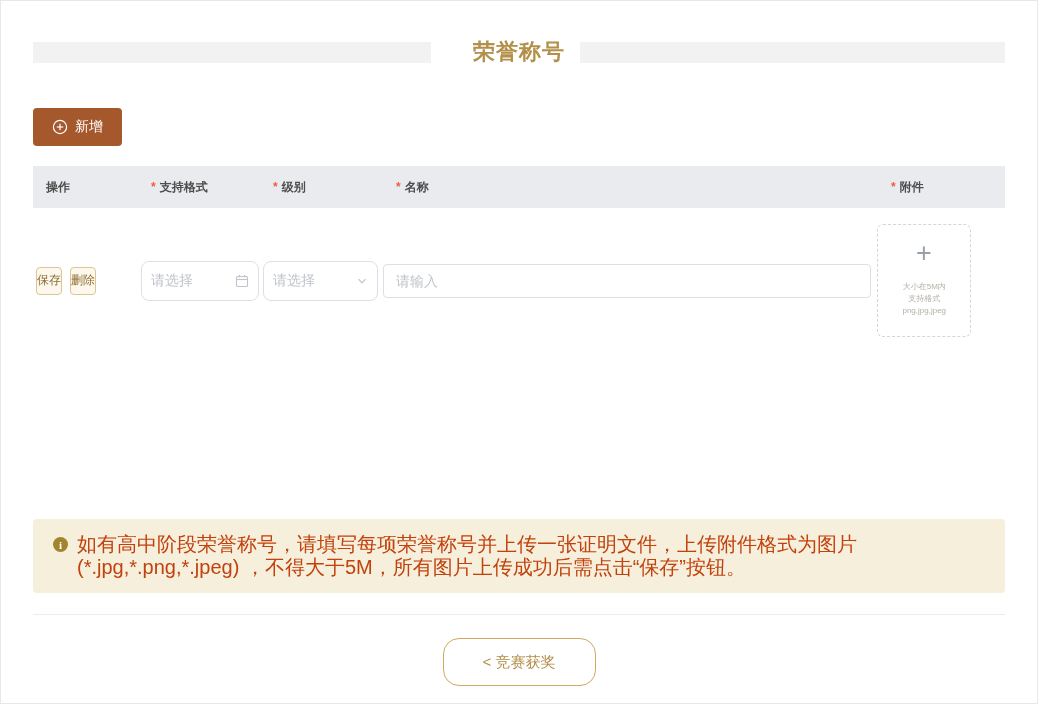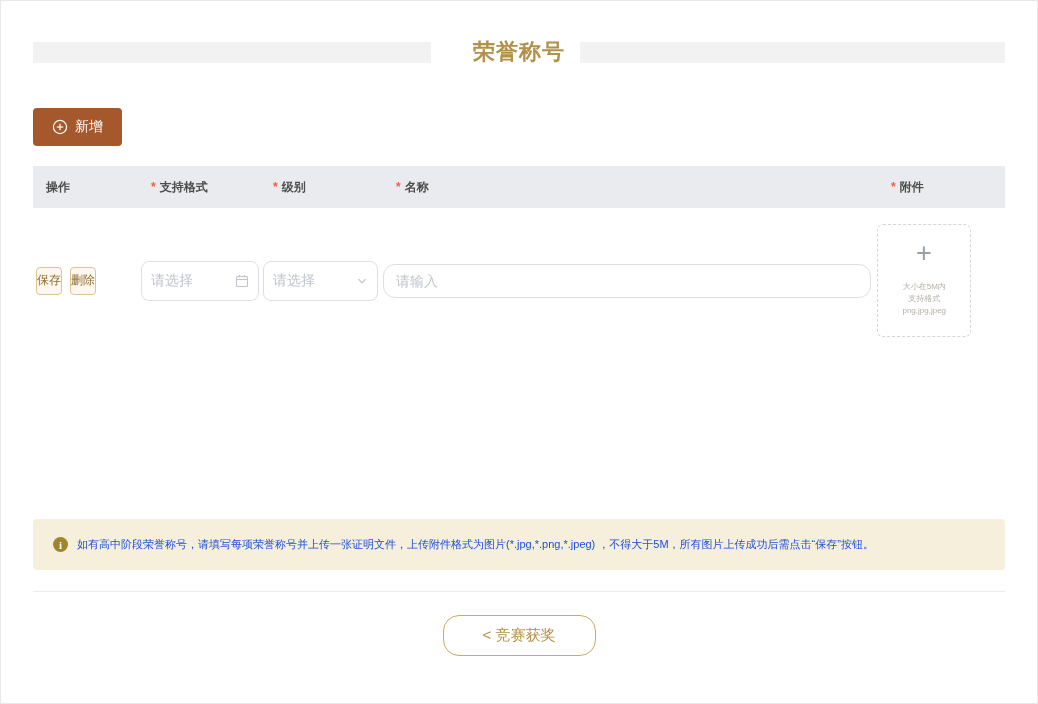--- a/index.html
+++ b/index.html
@@ -85,21 +85,21 @@
     padding: 0 9px;
     font-size: 14px;
     cursor: pointer;
   }
   .date-picker { width: 118px; }
   .level-select { width: 115px; }
   .ph { color: #c0c4cc; }
 
   .text-input {
     width: 488px; height: 34px;
-    border: 1px solid #dcdfe6; border-radius: 12px;
+    border: 1px solid #dcdfe6; border-radius: 4px;
     padding: 0 12px; font-size: 14px; color: #333;
     font-family: inherit; outline: none;
   }
   .text-input::placeholder { color: #c0c4cc; }
 
   .upload-box {
     width: 94px; height: 113px;
     border: 1px dashed #d6d6d6; border-radius: 6px;
     display: flex; flex-direction: column;
     align-items: center; justify-content: center;
@@ -126,34 +126,34 @@
   .info-icon {
     flex: 0 0 auto;
     width: 15px; height: 15px; border-radius: 50%;
     background: #a3842e; color: #fff;
     font-size: 11px; font-weight: bold;
     font-family: "Liberation Serif", "DejaVu Serif", serif;
     display: inline-flex; align-items: center; justify-content: center;
     margin-right: 9px; margin-top: 4px;
   }
   .note-text {
-    color: #1d4ed8; font-size: 11px; line-height: 23px;
+    color: #c2410c; font-size: 20px; line-height: 23px;
   }
 
   
   .divider {
     margin-top: 21px;
     height: 1px; background: #ececec;
   }
   .footer-nav {
     margin-top: 23px;
     display: flex; justify-content: center; gap: 22px;
   }
   .nav-btn {
-    width: 153px; height: 41px;
+    width: 153px; height: 48px;
     background: #fff;
     border: 1px solid #d0a95e; border-radius: 16px;
     color: #b28d47; font-size: 15px;
     cursor: pointer; font-family: inherit;
   }
 </style>
 </head>
 <body>
 
 <div class="page">

